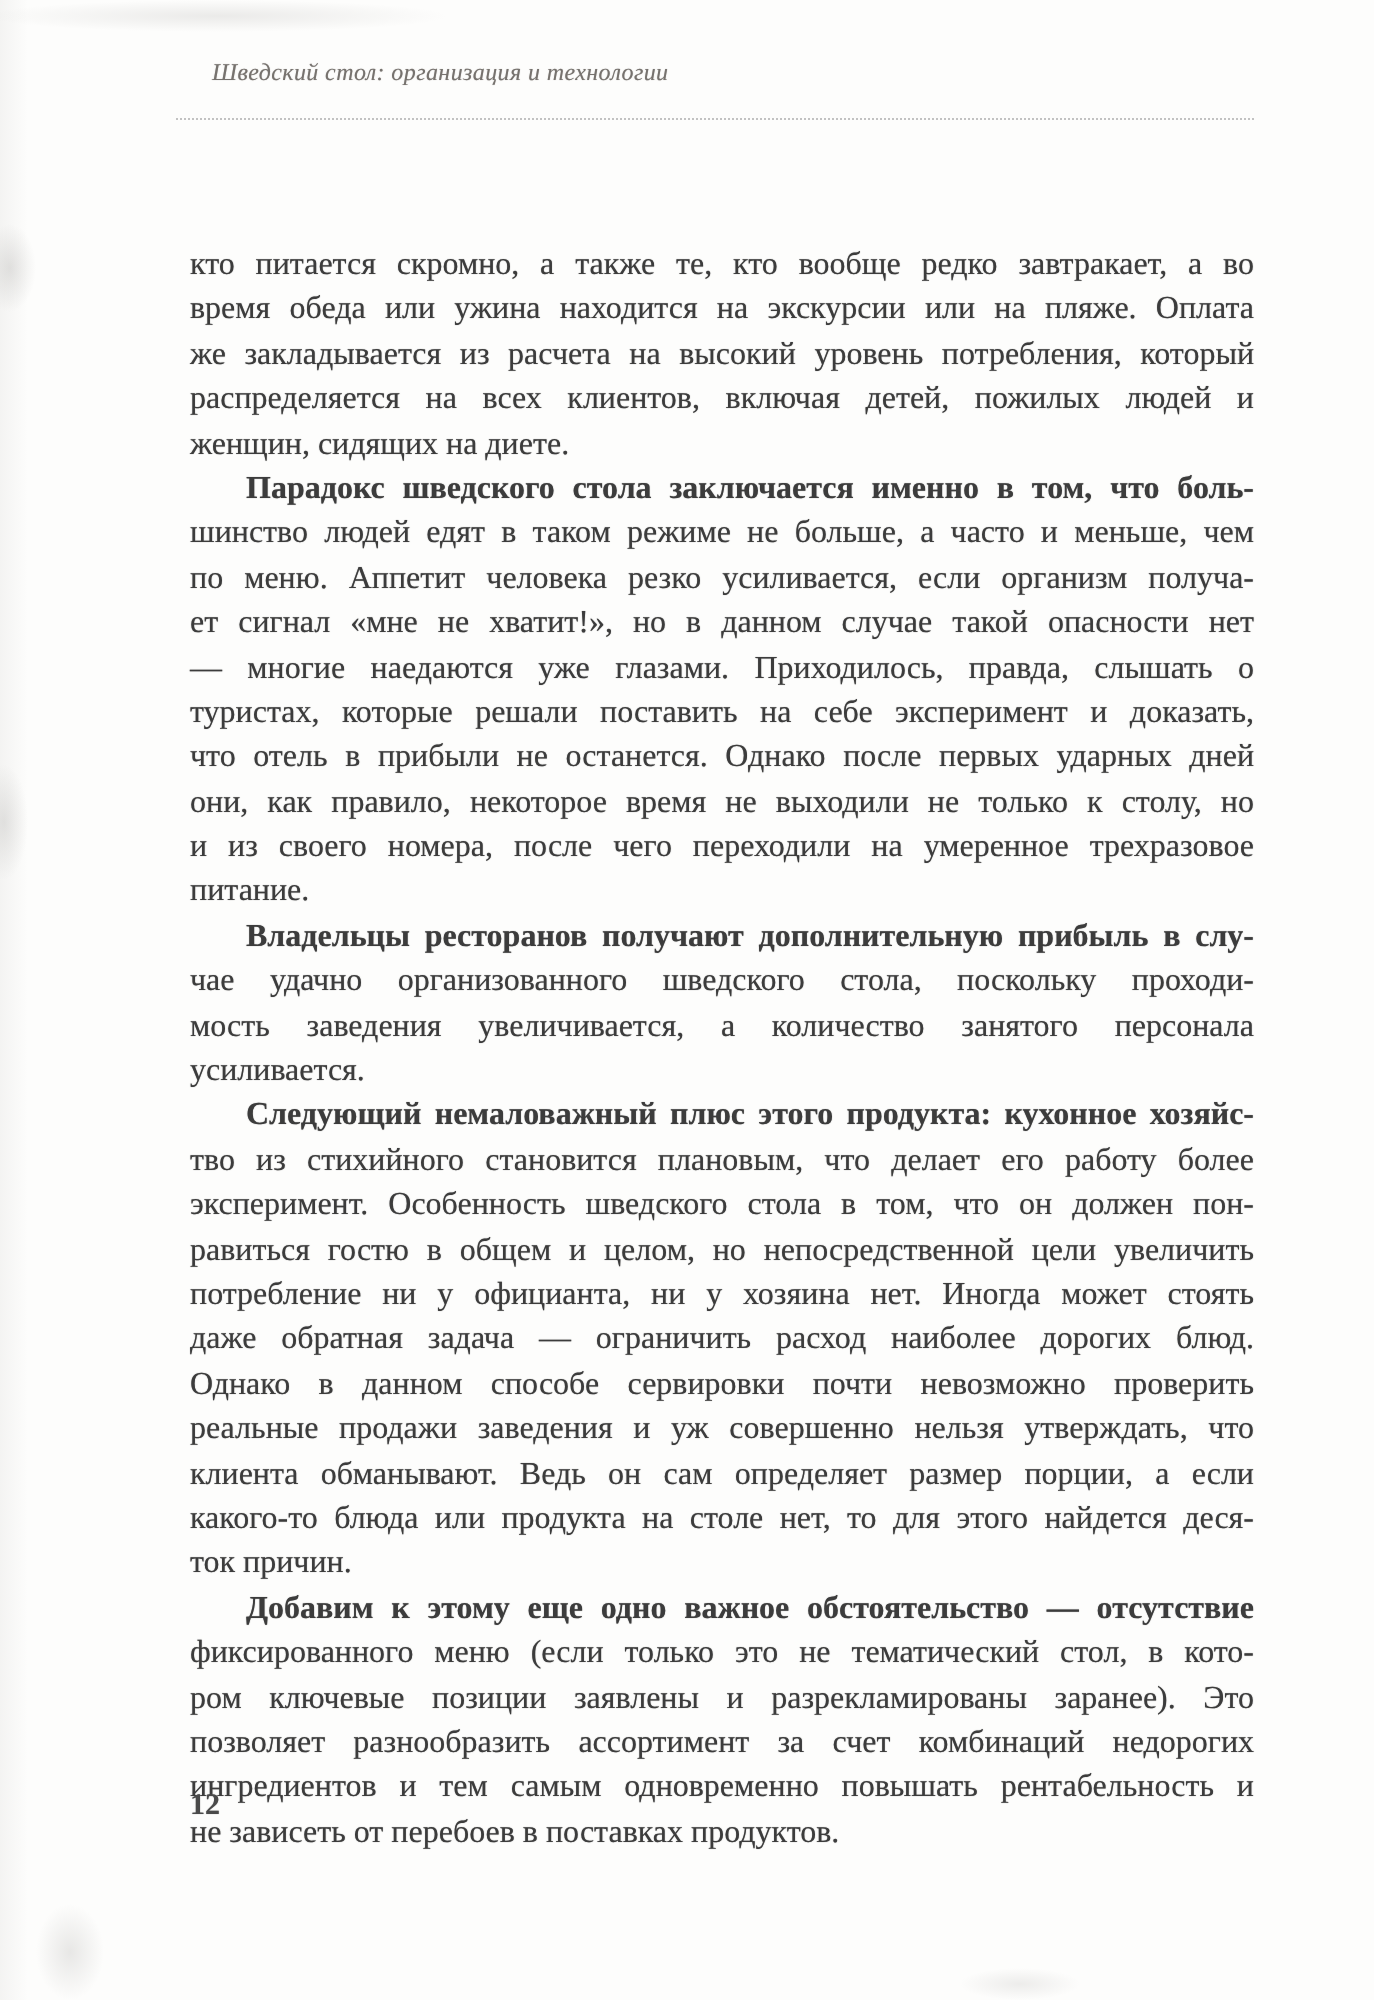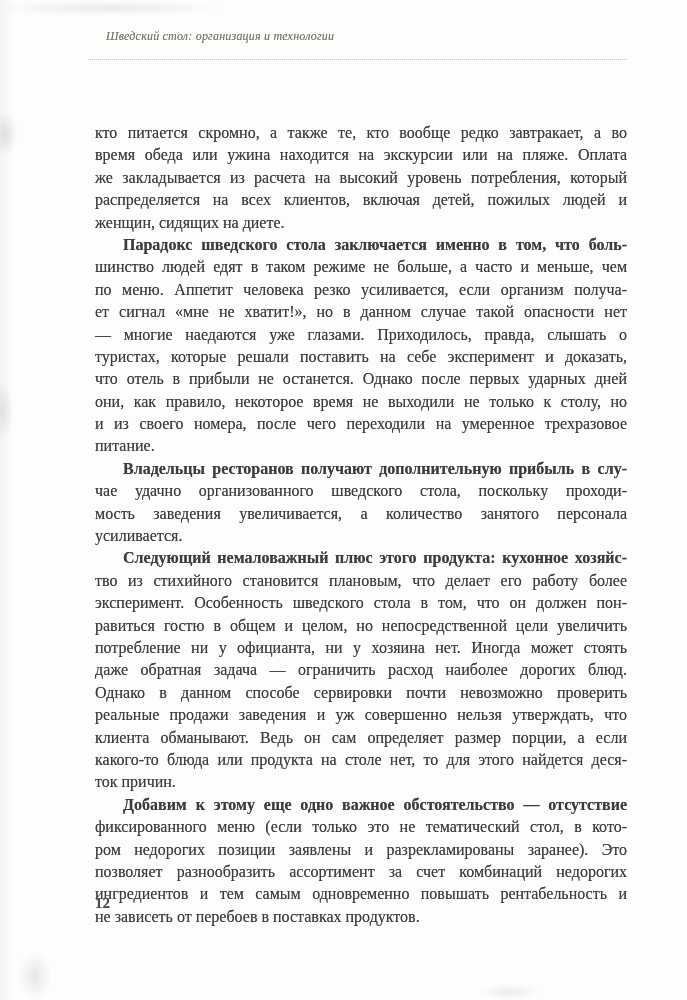--- a/index.html
+++ b/index.html
@@ -101,20 +101,20 @@
       <div class="line">равиться гостю в общем и целом, но непосредственной цели увеличить</div>
       <div class="line">потребление ни у официанта, ни у хозяина нет. Иногда может стоять</div>
       <div class="line">даже обратная задача — ограничить расход наиболее дорогих блюд.</div>
       <div class="line">Однако в данном способе сервировки почти невозможно проверить</div>
       <div class="line">реальные продажи заведения и уж совершенно нельзя утверждать, что</div>
       <div class="line">клиента обманывают. Ведь он сам определяет размер порции, а если</div>
       <div class="line">какого-то блюда или продукта на столе нет, то для этого найдется деся-</div>
       <div class="line last">ток причин.</div>
       <div class="line indent">Добавим к этому еще одно важное обстоятельство — отсутствие</div>
       <div class="line">фиксированного меню (если только это не тематический стол, в кото-</div>
-      <div class="line">ром недорогих позиции заявлены и разрекламированы заранее). Это</div>
+      <div class="line">ром ключевые позиции заявлены и разрекламированы заранее). Это</div>
       <div class="line">позволяет разнообразить ассортимент за счет комбинаций недорогих</div>
       <div class="line">ингредиентов и тем самым одновременно повышать рентабельность и</div>
       <div class="line last">не зависеть от перебоев в поставках продуктов.</div>
     </div>
 
   <div class="pagenum">12</div>
 </div>
 
 </body></html>

